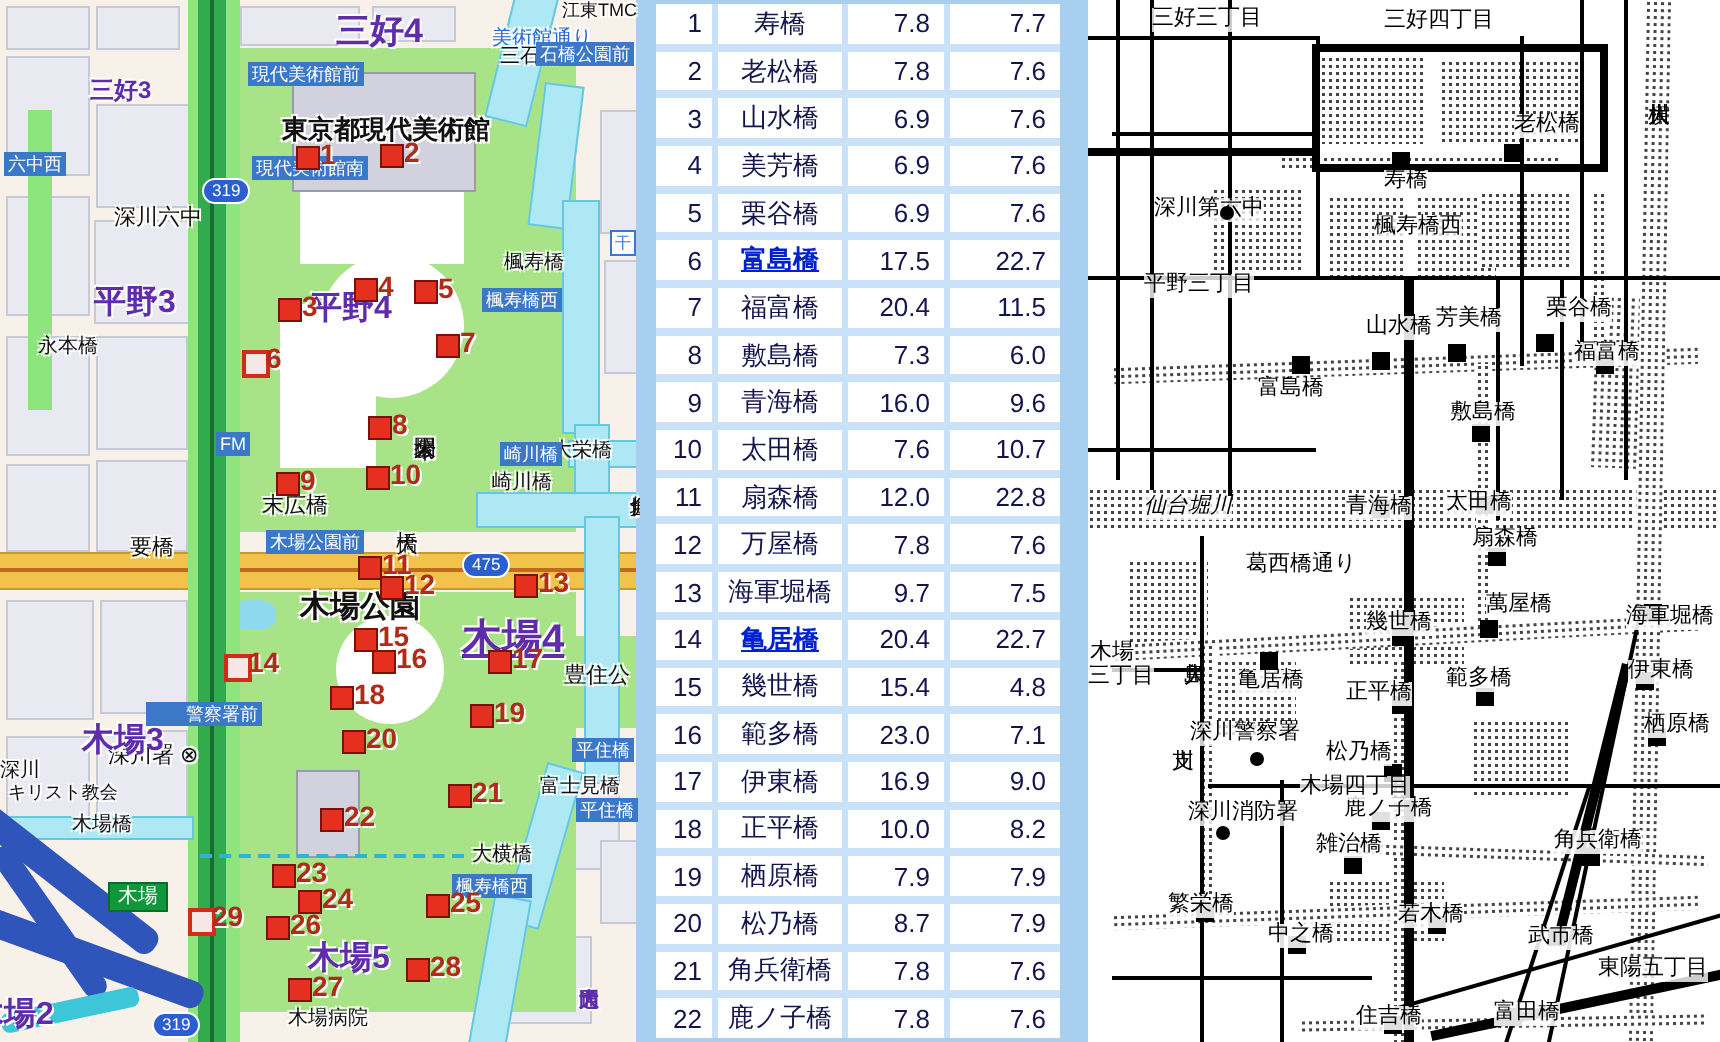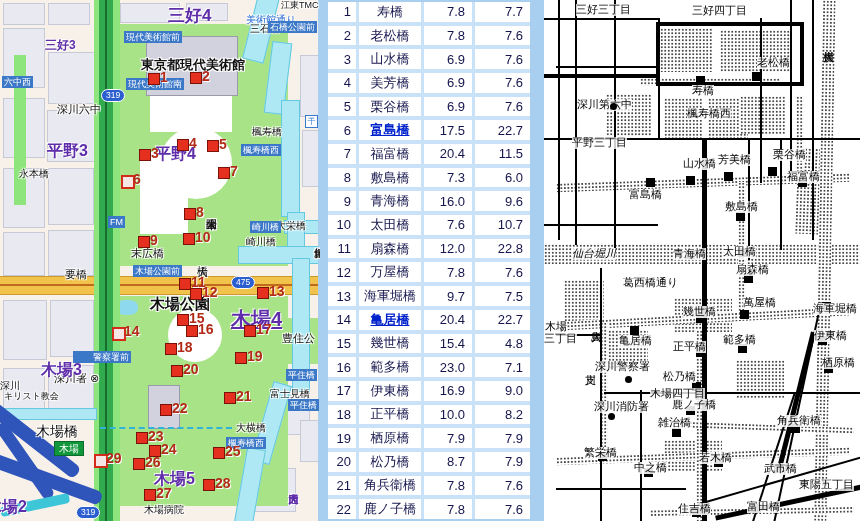--- a/index.html
+++ b/index.html
@@ -135,21 +135,21 @@
       <div class="abs kl" style="left: 252px; top: 127px; font-size: 10px;">楓寿橋</div>
       <div class="abs kl" style="left: 276px; top: 221px; font-size: 10px;">大栄橋</div>
       <div class="abs kl" style="left: 246px; top: 237px; font-size: 10px;">崎川橋</div>
       <div class="abs kl" style="left: 131px; top: 248px; font-size: 11px;">末広橋</div>
       <div class="abs kl" style="left: 65px; top: 269px; font-size: 11px;">要橋</div>
       <div class="abs kl klb" style="left: 150px; top: 296px; font-size: 15px;">木場公園</div>
       <div class="abs kl" style="left: 282px; top: 333px; font-size: 11px;">豊住公</div>
       <div class="abs kl" style="left: 54px; top: 373px; font-size: 11px;">深川署 ⊗</div>
       <div class="abs kl" style="left: 0px; top: 381px; font-size: 10px;">深川</div>
       <div class="abs kl" style="left: 4px; top: 392px; font-size: 9px;">キリスト教会</div>
-      <div class="abs kl" style="left: 36px; top: 424px; font-size: 14px;">木場橋</div>
+      <div class="abs kl" style="left: 36px; top: 408px; font-size: 10px;">木場橋</div>
       <div class="abs kl" style="left: 236px; top: 423px; font-size: 10px;">大横橋</div>
       <div class="abs kl" style="left: 270px; top: 389px; font-size: 10px;">富士見橋</div>
       <div class="abs kl" style="left: 144px; top: 505px; font-size: 10px;">木場病院</div>
       <div class="abs kl vert" style="left: 205px; top: 210px; font-size: 11px;">木場公園</div>
       <div class="abs kl vert" style="left: 196px; top: 257px; font-size: 11px;">大橋</div>
       <div class="abs kl vert" style="left: 313px; top: 240px; font-size: 10px;">仙台堀川</div>
       <div class="abs pl" style="left: 168px; top: 4px; font-size: 17px;">三好4</div>
       <div class="abs pl" style="left: 45px; top: 37px; font-size: 12px;">三好3</div>
       <div class="abs pl" style="left: 47px; top: 141px; font-size: 16px;">平野3</div>
       <div class="abs pl" style="left: 155px; top: 144px; font-size: 16px;">平野4</div>

